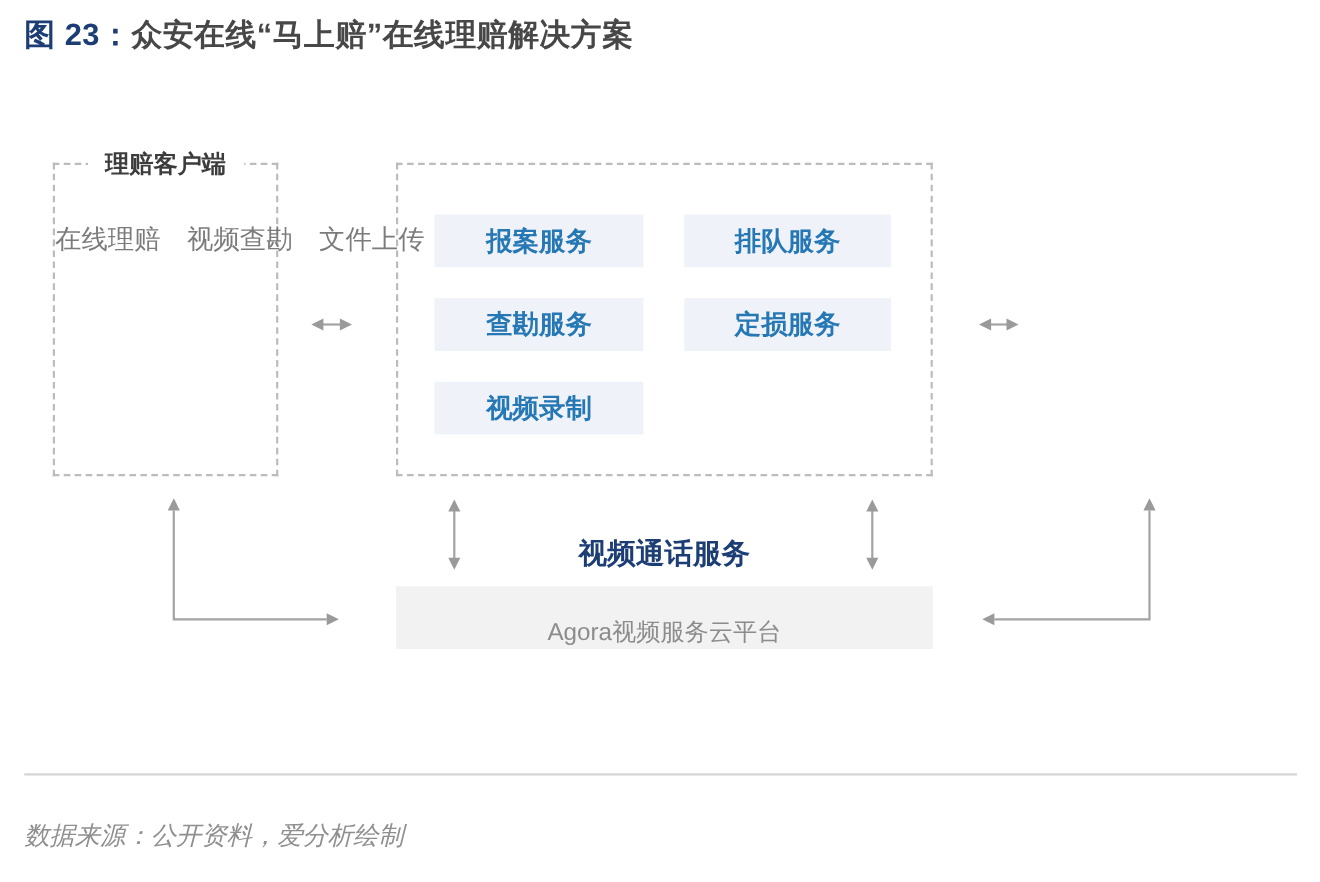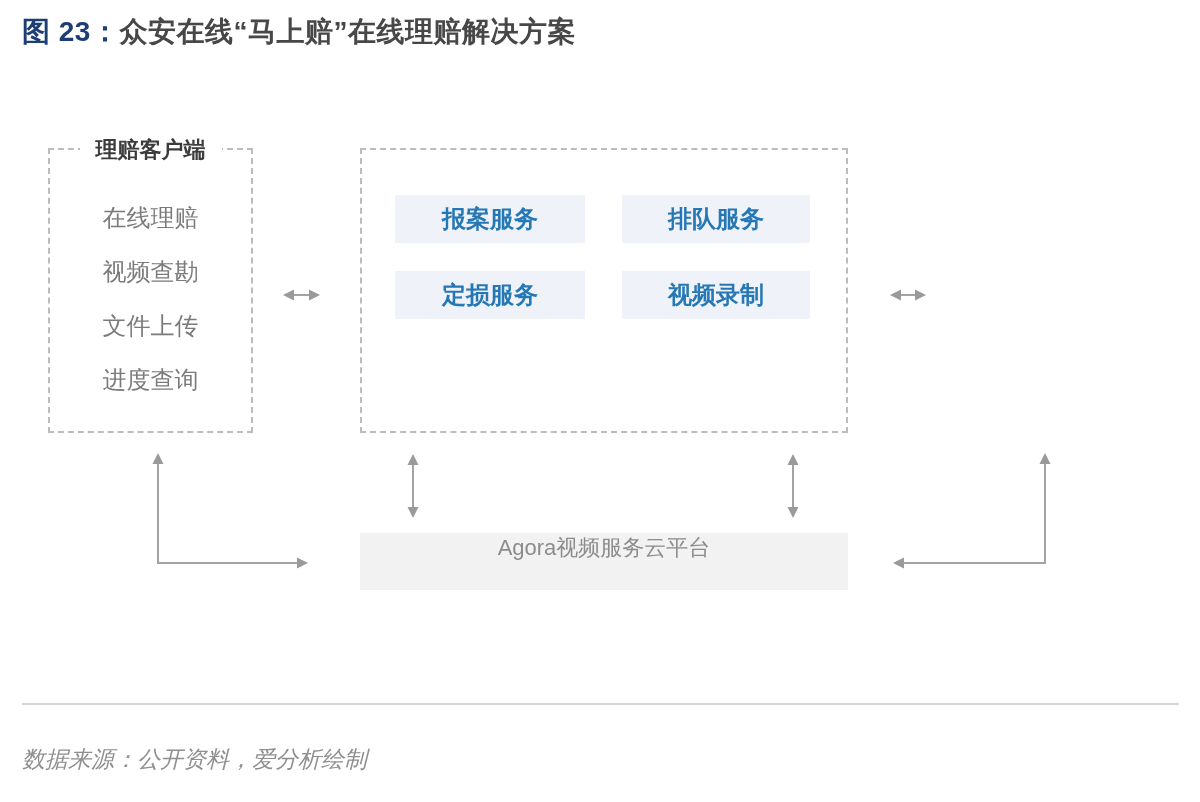--- a/index.html
+++ b/index.html
@@ -50,21 +50,21 @@
     line-height: 1.2;
   }
   .side-title { font-size: 22px; font-weight: bold; color: #3c3c3c; }
   .mid-title  { font-size: 26px; font-weight: bold; color: #1d3e75; }
 
   .side-items {
     position: absolute;
     left: 0; right: 0;
     top: 53px;
     display: flex;
-    flex-direction: column;
+    flex-direction: row;
     align-items: center;
     gap: 24px;
   }
   .side-item {
     font-size: 24px;
     line-height: 30px;
     color: #7b7b7b;
     white-space: nowrap;
   }
 
@@ -103,21 +103,21 @@
     white-space: nowrap;
   }
   .agora-box {
     position: absolute;
     left: 360px;
     top: 533px;
     width: 488px;
     height: 57px;
     background: #f2f2f2;
     display: flex;
-    align-items: flex-start;
+    align-items: flex-end;
     justify-content: center;
     font-size: 22px;
     color: #8c8c8c;
     white-space: nowrap;
   }
 
   
   .arrows-overlay {
     position: absolute;
     left: 0; top: 0;
@@ -162,26 +162,28 @@
       <div class="side-item">视频查勘</div>
       <div class="side-item">文件上传</div>
       <div class="side-item">进度查询</div>
     </div>
   </div>
 
   <div class="panel panel-platform">
     <div class="chips">
       <div class="chip">报案服务</div>
       <div class="chip">排队服务</div>
+      <div class="chip">查勘服务</div>
       <div class="chip">定损服务</div>
       <div class="chip">视频录制</div>
     </div>
   </div>
 
 
+  <div class="vcs-title">视频通话服务</div>
   <div class="agora-box">
     <span>Agora视频服务云平台</span>
   </div>
 
   <svg class="arrows-overlay" viewBox="0 0 1200 802" xmlns="http://www.w3.org/2000/svg">
 
     <g>
       <line class="arrow-line" x1="292" y1="295" x2="311" y2="295"></line>
       <polygon class="arrow-head" points="283,295 294,289.5 294,300.5"></polygon>
       <polygon class="arrow-head" points="320,295 309,289.5 309,300.5"></polygon>

